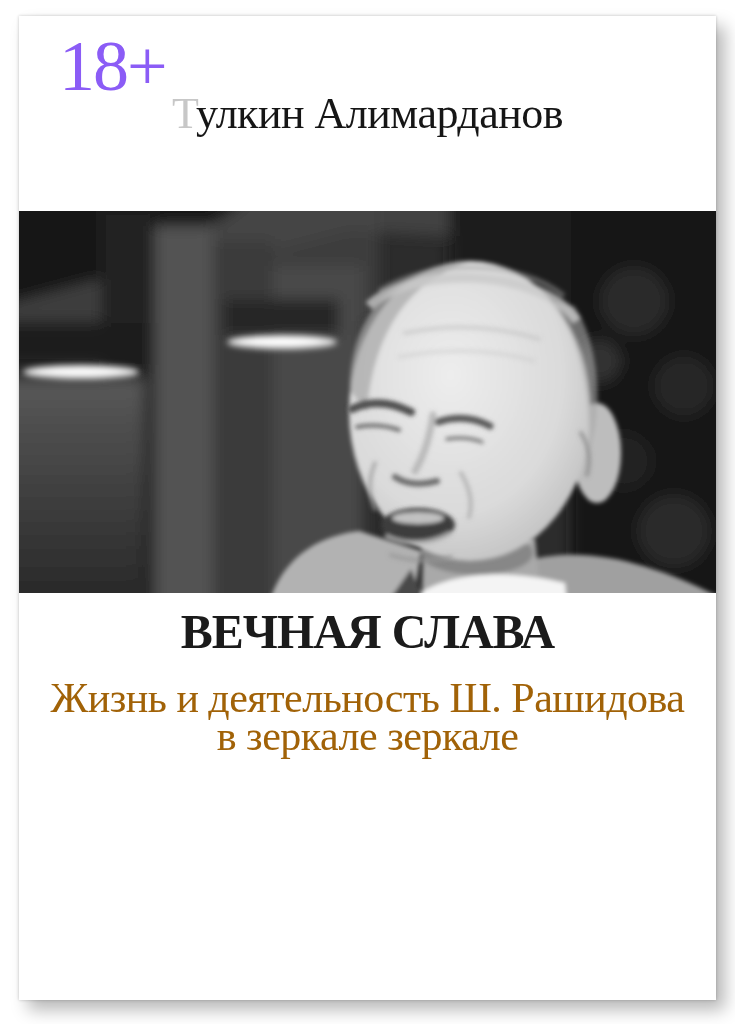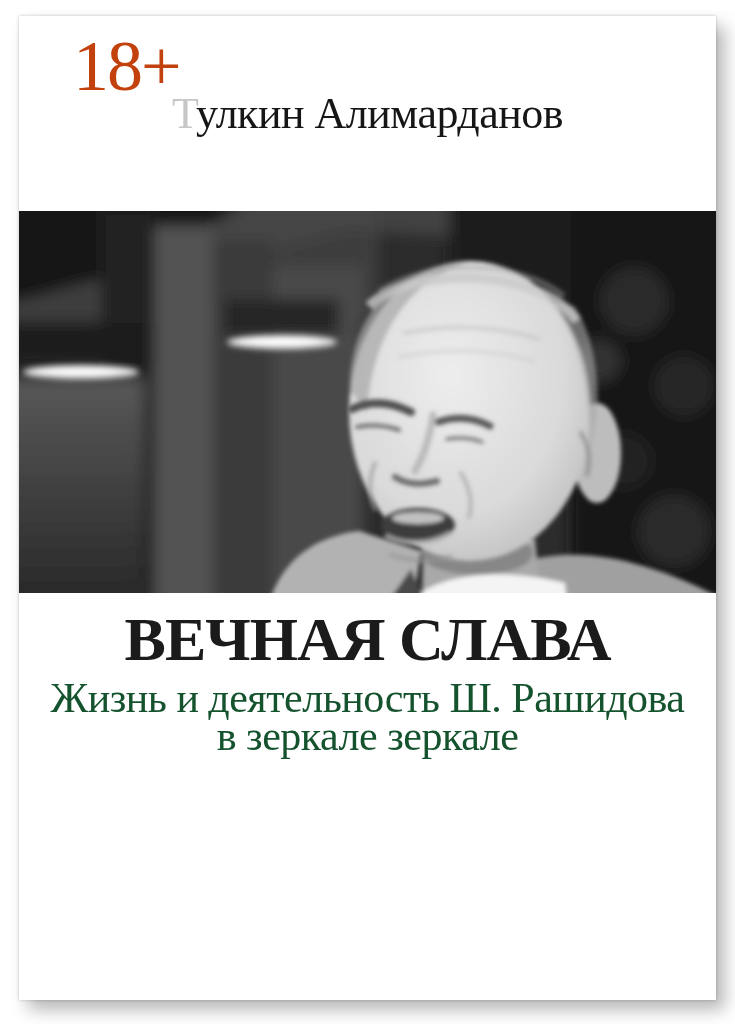--- a/index.html
+++ b/index.html
@@ -15,25 +15,25 @@
     position: absolute;
     left: 19px;
     top: 16px;
     width: 697px;
     height: 984px;
     background: #ffffff;
     box-shadow: 0 0 3px rgba(0,0,0,0.22), 9px 10px 16px rgba(0,0,0,0.28);
   }
   .age {
     position: absolute;
-    left: 54px;
+    left: 40px;
     top: 14px;
     font-size: 72px;
     line-height: 1;
-    color: #c2410c;
+    color: #8b5cf6;
     letter-spacing: -2px;
   }
   .authors {
     position: absolute;
     left: 0;
     top: 76px;
     width: 100%;
     text-align: center;
     font-size: 44px;
     line-height: 1.0;
@@ -52,35 +52,35 @@
     background: #2c2c2c;
     overflow: hidden;
   }
   .photo svg { display: block; }
   .title {
     position: absolute;
     left: 0;
     top: 592px;
     width: 100%;
     text-align: center;
-    font-size: 62px;
+    font-size: 48px;
     font-weight: bold;
     line-height: 1;
     color: #1b1b1b;
     letter-spacing: -1px;
   }
   .subtitle {
     position: absolute;
     left: 0;
     top: 664px;
     width: 100%;
     text-align: center;
     font-size: 42px;
     line-height: 0.9;
-    color: #14532d;
+    color: #a16207;
     letter-spacing: -0.5px;
   }
 </style>
 </head>
 <body>
 
 <div class="cover">
 
   <div class="age">18+</div>
 

